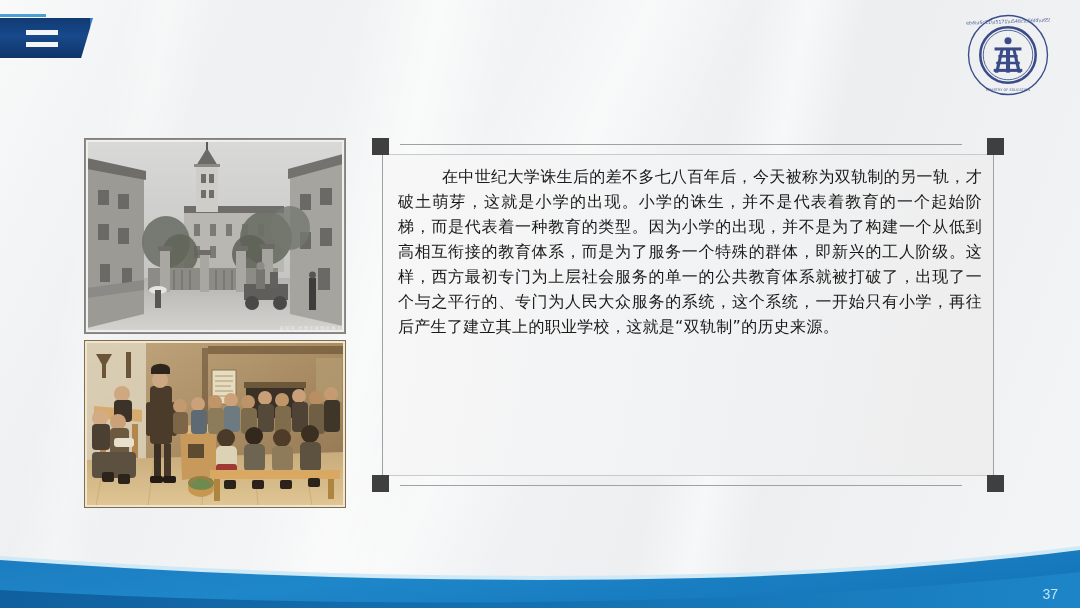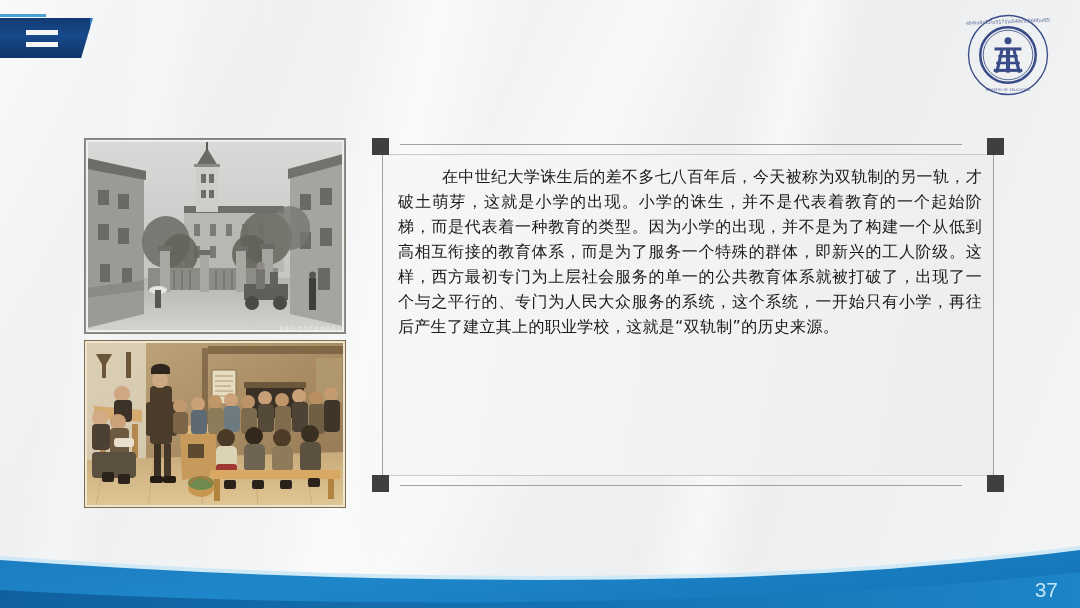--- a/index.html
+++ b/index.html
@@ -149,21 +149,21 @@
   
   .footer {
     position: absolute;
     left: 0; bottom: 0;
     width: 1080px; height: 70px;
     overflow: hidden;
   }
   .page-num {
     position: absolute;
     right: 22px; bottom: 6px;
-    font-size: 21px;
+    font-size: 14px;
     color: #bfe2f5;
     font-weight: normal;
   }
 </style>
 </head>
 <body>
 
 <div id="slide">
 
   <div class="sheen s1"></div>

